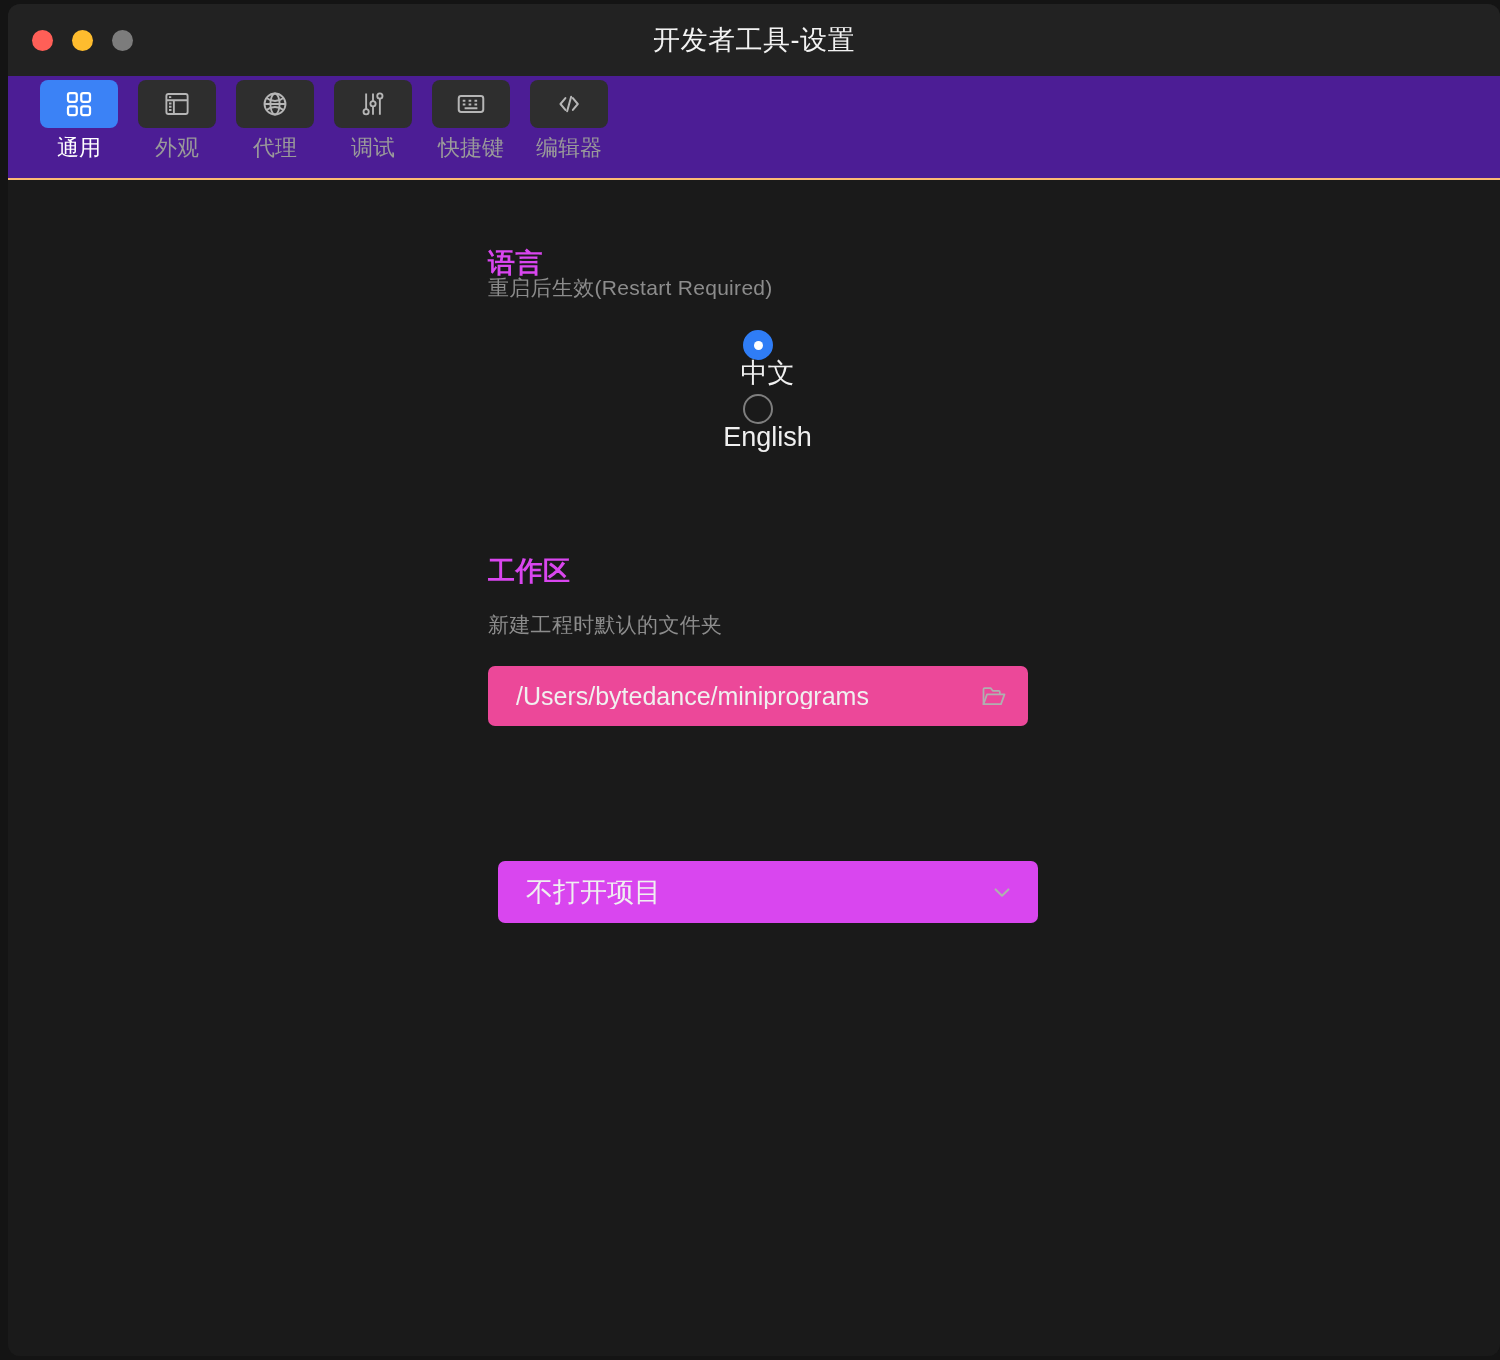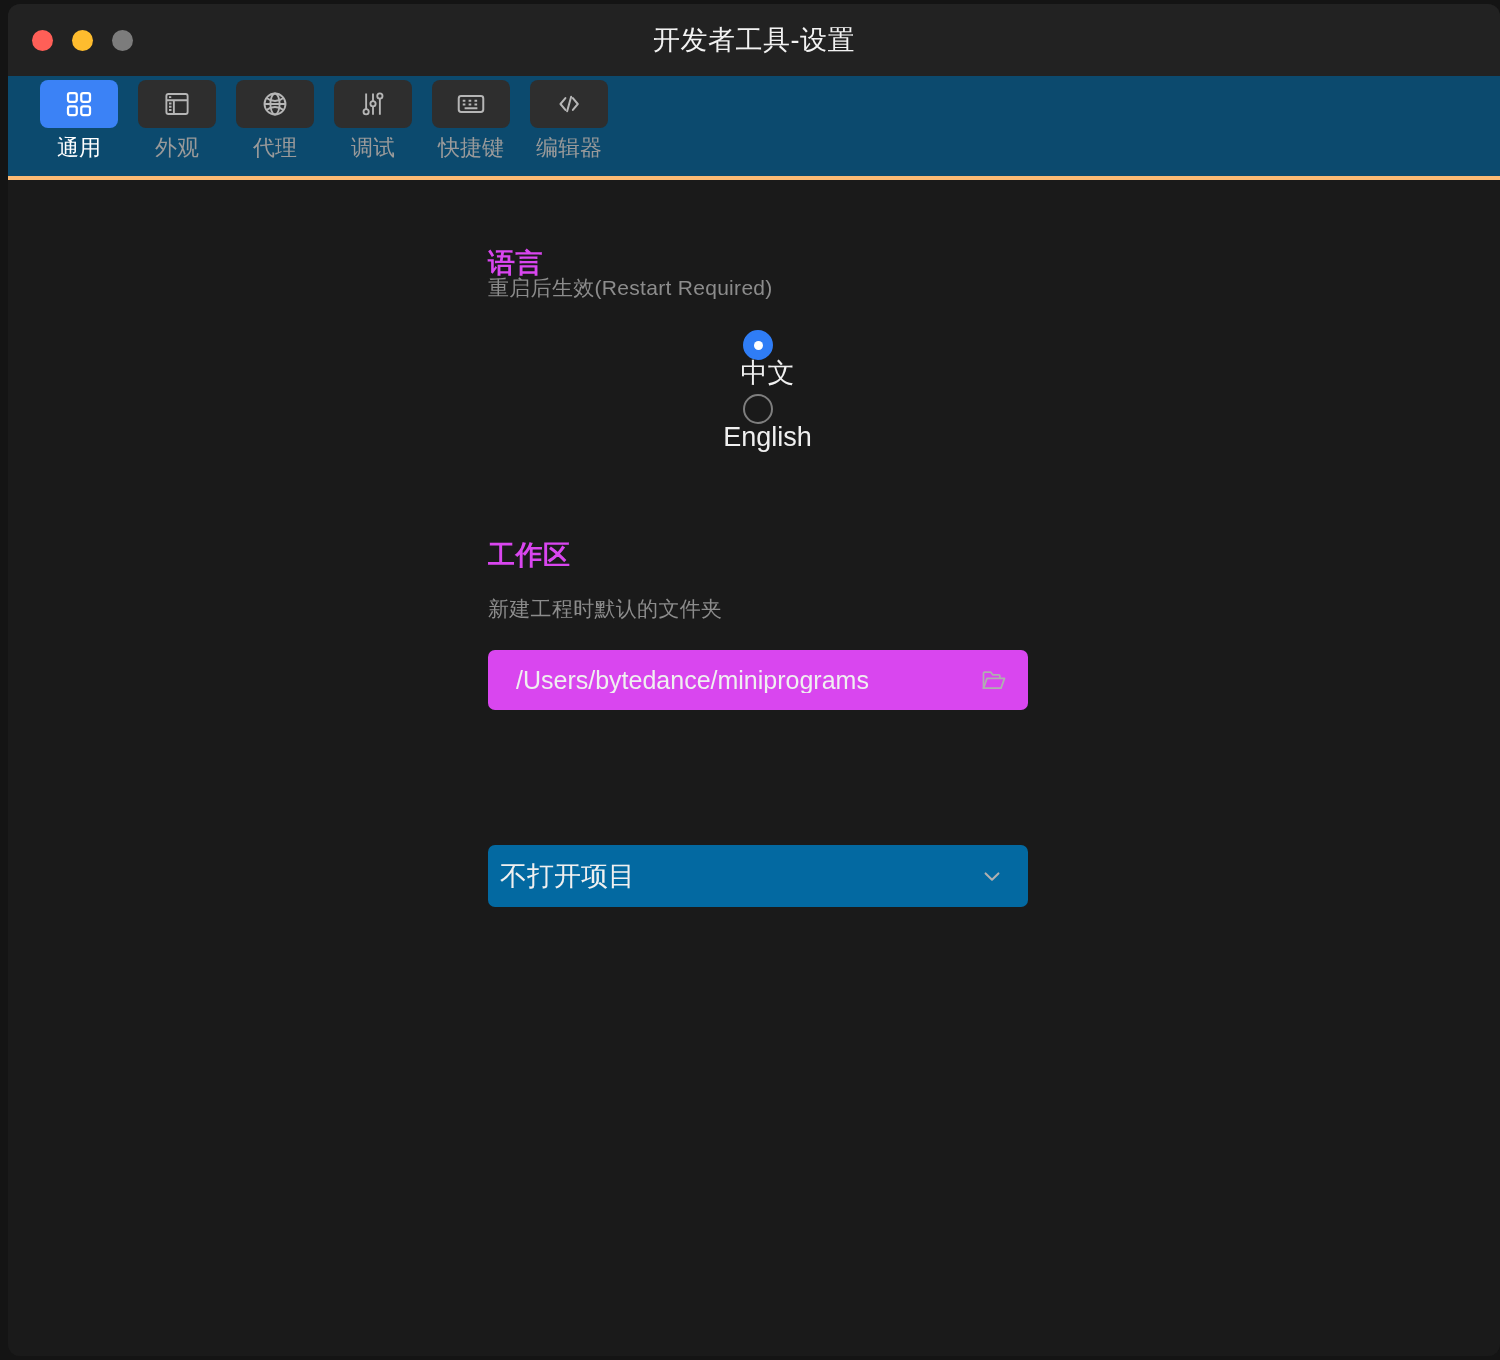--- a/index.html
+++ b/index.html
@@ -63,25 +63,25 @@
     font-weight: 400;
     color: #f2f2f2;
     letter-spacing: 0.5px;
     line-height: 72px;
     pointer-events: none;
   }
 
   
   .toolbar {
     flex: 0 0 104px;
-    background: #0c4a6e;
+    background: #4c1d95;
     display: flex;
     align-items: flex-start;
     padding: 0 0 0 22px;
-    border-bottom: 4px solid #fdba74;
+    border-bottom: 2px solid #fdba74;
   }
 
   .tab {
     width: 98px;
     display: flex;
     flex-direction: column;
     align-items: center;
     cursor: default;
     user-select: none;
     padding-top: 4px;
@@ -158,21 +158,21 @@
   
   .radio-row {
     display: flex;
     align-items: center;
     height: 42px;
     margin-bottom: 22px;
     cursor: default;
     user-select: none;
     flex-direction: column;
   }
-  .radio-row:last-child { margin-bottom: 0; }
+  .radio-row:last-child { margin-bottom: 16px; }
 
   .radio-mark {
     width: 30px;
     height: 30px;
     border-radius: 50%;
     flex: 0 0 30px;
     display: flex;
     align-items: center;
     justify-content: center;
     border: 2px solid #7e7e7e;
@@ -196,21 +196,21 @@
     font-size: 27px;
     color: #f0f0f0;
     line-height: 1;
   }
 
   
   .input-box {
     width: 540px;
     height: 60px;
     border-radius: 7px;
-    background: #d946ef;
+    background: #ec4899;
     display: flex;
     align-items: center;
     padding: 0 20px 0 28px;
   }
   .input-value {
     flex: 1 1 auto;
     font-size: 25px;
     color: #f0f0f0;
     line-height: 1;
     white-space: nowrap;
@@ -221,26 +221,27 @@
     color: #b0b0b0;
     display: flex;
     align-items: center;
     padding-left: 10px;
   }
 
   .select-box {
     width: 540px;
     height: 62px;
     border-radius: 7px;
-    background: #0369a1;
-    display: flex;
-    align-items: center;
-    padding: 0 22px 0 12px;
+    background: #d946ef;
+    display: flex;
+    align-items: center;
+    padding: 0 22px 0 28px;
     cursor: default;
     user-select: none;
+    margin-left: 10px;
   }
   .select-value {
     flex: 1 1 auto;
     font-size: 27px;
     color: #f0f0f0;
     line-height: 1;
   }
 </style>
 </head>
 <body>

